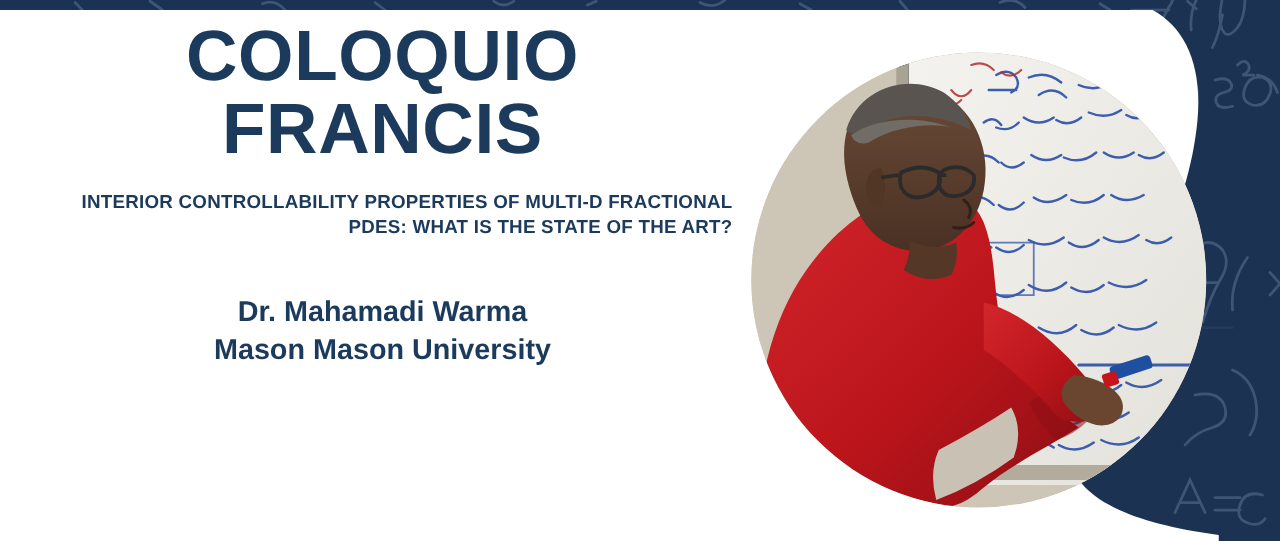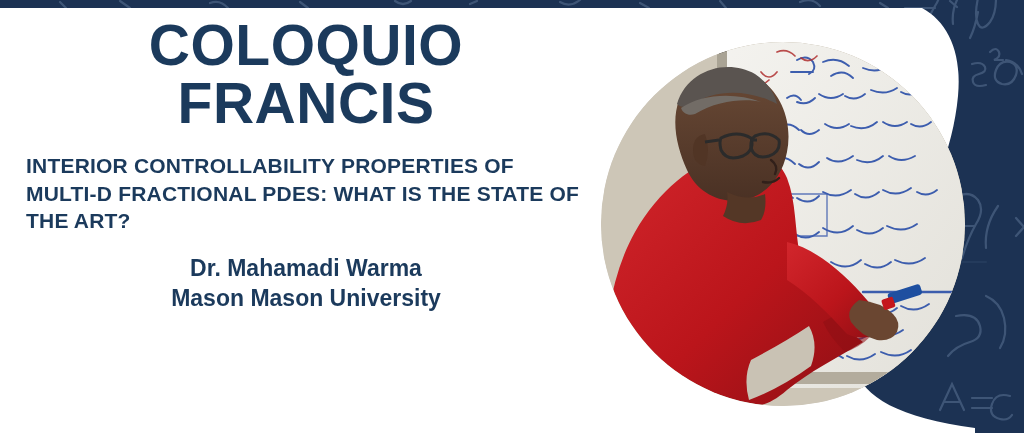--- a/index.html
+++ b/index.html
@@ -58,36 +58,36 @@
     line-height: 1.02;
     letter-spacing: 0.5px;
     text-align: center;
     margin: 0;
     width: 100%;
     text-transform: uppercase;
   }
   .title .tline { display: block; }
   .subtitle {
     color: #1b3a5c;
-    font-size: 21px;
+    font-size: 15px;
     font-weight: 700;
     line-height: 1.30;
     letter-spacing: 0.2px;
-    text-align: left;
+    text-align: right;
     margin: 20px 0 0 0;
     width: 560px;
     text-transform: uppercase;
   }
   .speaker {
     color: #1b3a5c;
     font-size: 23px;
     font-weight: 700;
     line-height: 1.28;
     text-align: center;
-    margin: 20px 0 0 0;
+    margin: 44px 0 0 0;
     width: 560px;
   }
   .speaker .sline { display: block; }
 
   
   .photo-circle {
     position: absolute;
     left: 601px;
     top: 42px;
     width: 364px;

